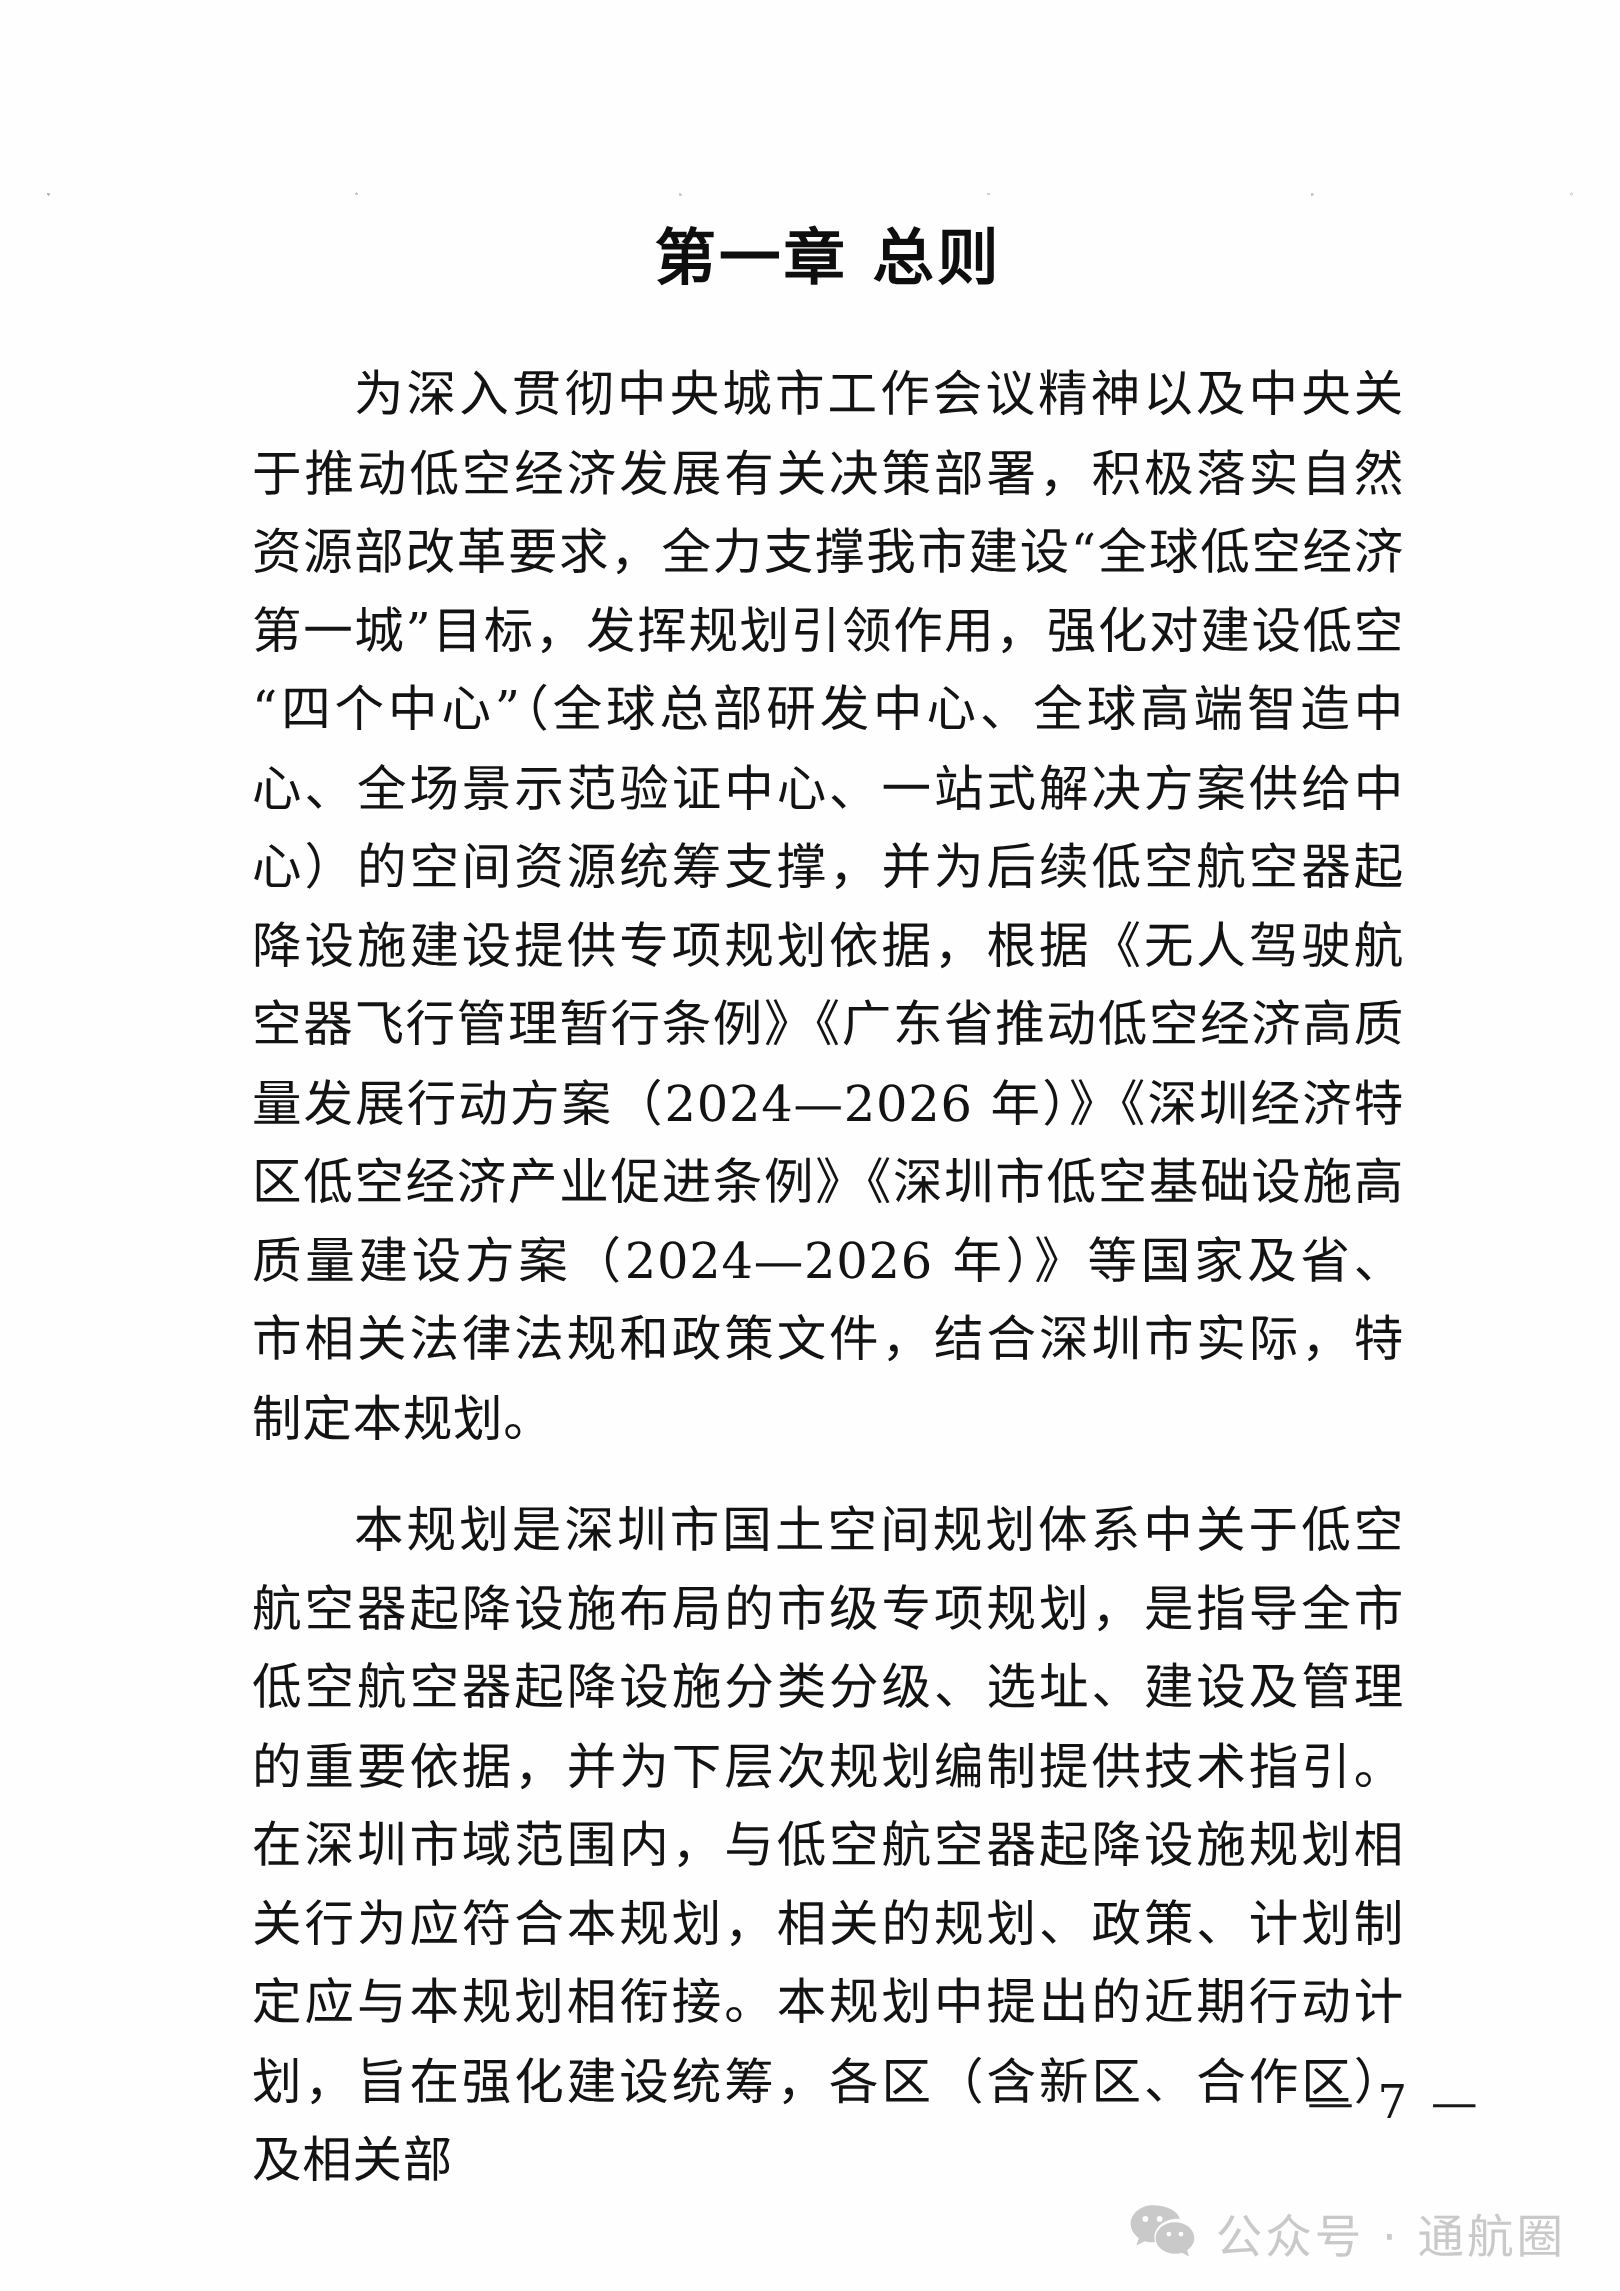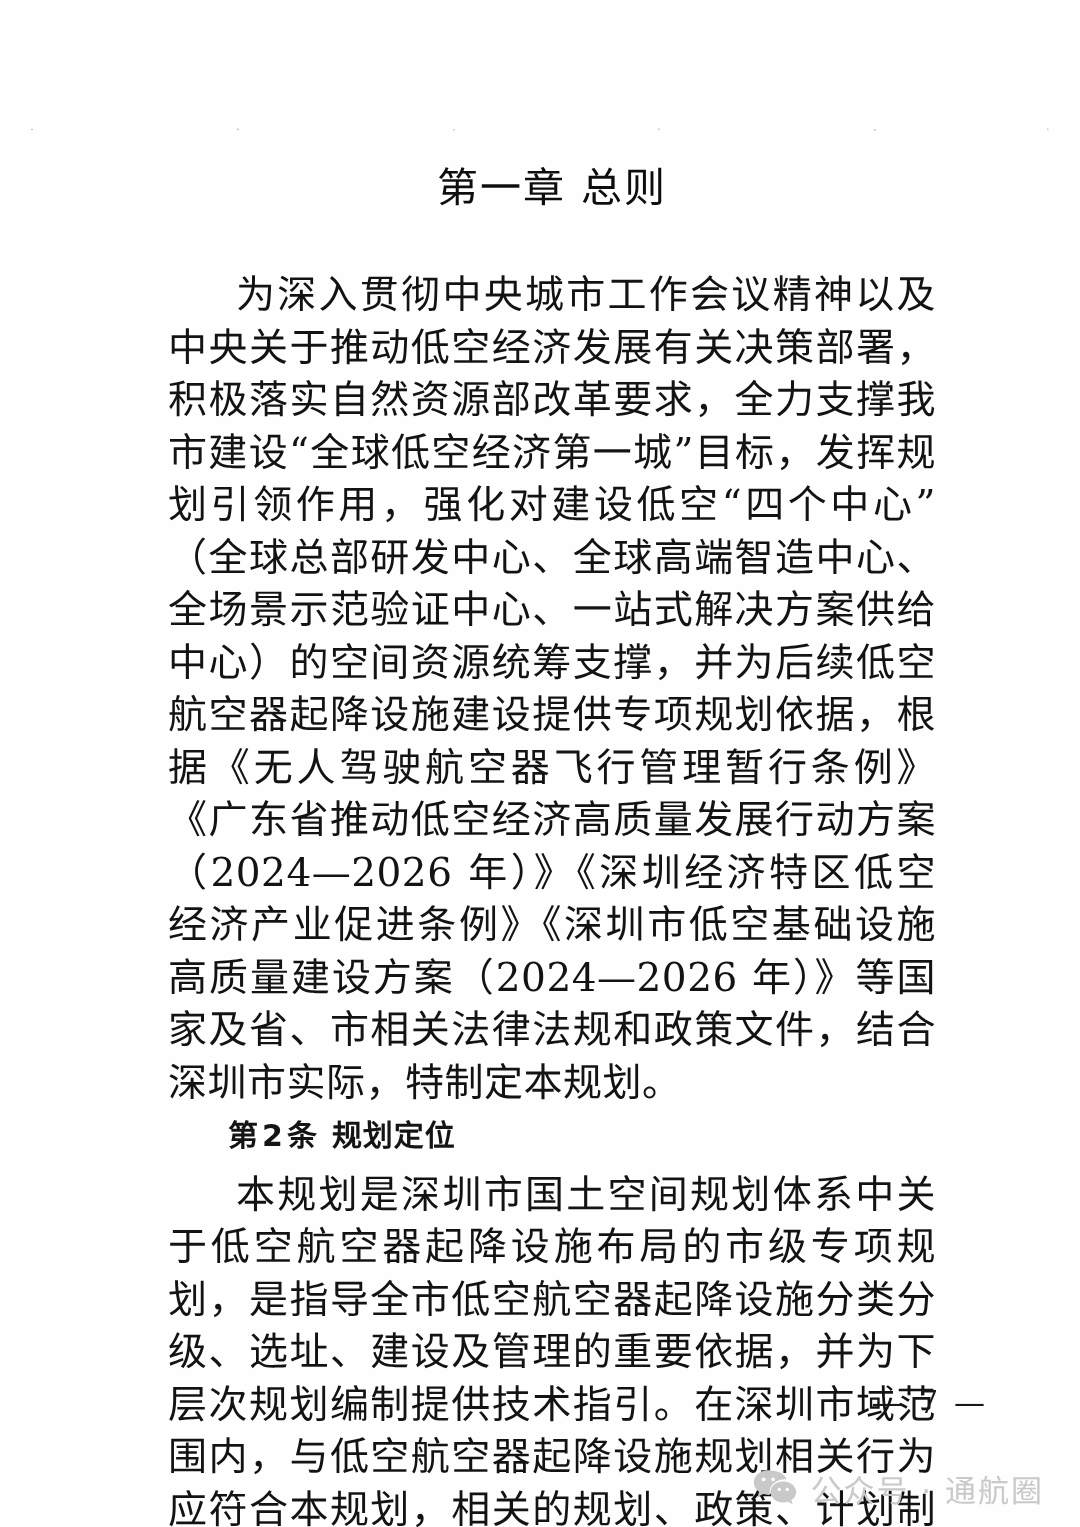--- a/index.html
+++ b/index.html
@@ -39,25 +39,25 @@
 
   .content {
     position: absolute;
     left: 168px;
     top: 0;
     width: 768px;
   }
 
   
   .chapter-title {
-    margin: 16px;
+    margin: 0;
     padding-top: 148px;
     text-align: center;
     font-family: "DejaVu Sans", "Liberation Sans", sans-serif;
-    font-weight: 400;
+    font-weight: 700;
     font-size: 41px;
     line-height: 1.2;
     letter-spacing: 2px;
     color: #0e0e0e;
   }
 
   
   .article-heading {
     margin: 0;
     font-family: "DejaVu Sans", "Liberation Sans", sans-serif;
@@ -73,21 +73,21 @@
     padding: 0 3px;
   }
   .heading-gap {
     display: inline-block;
     width: 14px;
   }
 
   
   .body-para {
     margin: 0;
-    font-size: 39px;
+    font-size: 33px;
     line-height: 52.5px;
     letter-spacing: 0.5px;
     text-align: justify;
     text-justify: inter-character;
     text-indent: 68px;
     color: #131313;
   }
 
   
   .sp-title-to-h1 { height: 26px; }
@@ -139,23 +139,20 @@
 
     <div class="sp-title-to-h1"></div>
 
 
     <div class="sp-h1-to-p"></div>
 
     <p class="body-para">为深入贯彻中央城市工作会议精神以及中央关于推动低空经济发展有关决策部署，积极落实自然资源部改革要求，全力支撑我市建设“全球低空经济第一城”目标，发挥规划引领作用，强化对建设低空“四个中心”（全球总部研发中心、全球高端智造中心、全场景示范验证中心、一站式解决方案供给中心）的空间资源统筹支撑，并为后续低空航空器起降设施建设提供专项规划依据，根据《无人驾驶航空器飞行管理暂行条例》《广东省推动低空经济高质量发展行动方案（2024—2026 年）》《深圳经济特区低空经济产业促进条例》《深圳市低空基础设施高质量建设方案（2024—2026 年）》等国家及省、市相关法律法规和政策文件，结合深圳市实际，特制定本规划。</p>
 
     <div class="sp-p-to-h2"></div>
 
-    <h2 class="article-heading">
-      <span>第</span><span class="heading-num">2</span><span>条</span><span class="heading-gap"></span><span>规划定位</span>
-    </h2>
 
     <div class="sp-h2-to-p"></div>
 
     <p class="body-para">本规划是深圳市国土空间规划体系中关于低空航空器起降设施布局的市级专项规划，是指导全市低空航空器起降设施分类分级、选址、建设及管理的重要依据，并为下层次规划编制提供技术指引。在深圳市域范围内，与低空航空器起降设施规划相关行为应符合本规划，相关的规划、政策、计划制定应与本规划相衔接。本规划中提出的近期行动计划，旨在强化建设统筹，各区（含新区、合作区）及相关部</p>
 
   </div>
 
   <div class="folio">— 7 —</div>
 
   <div class="watermark">

